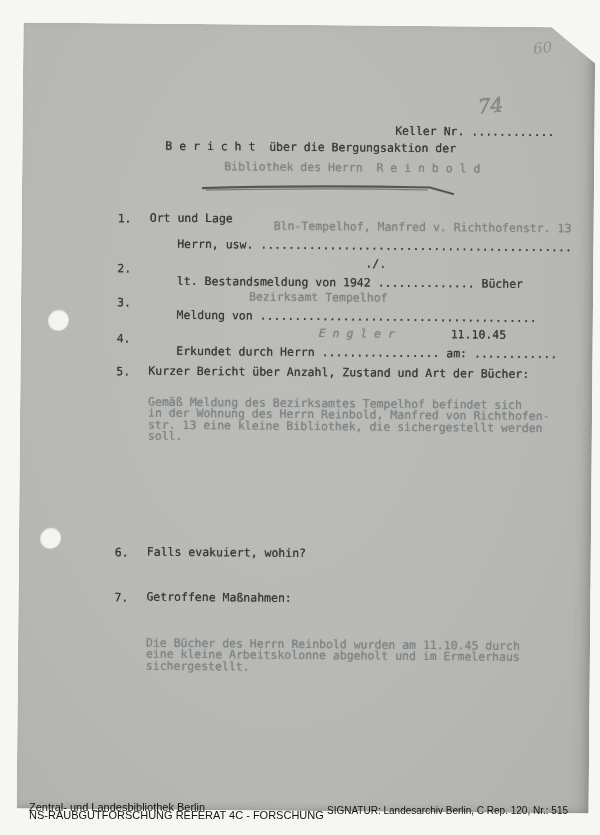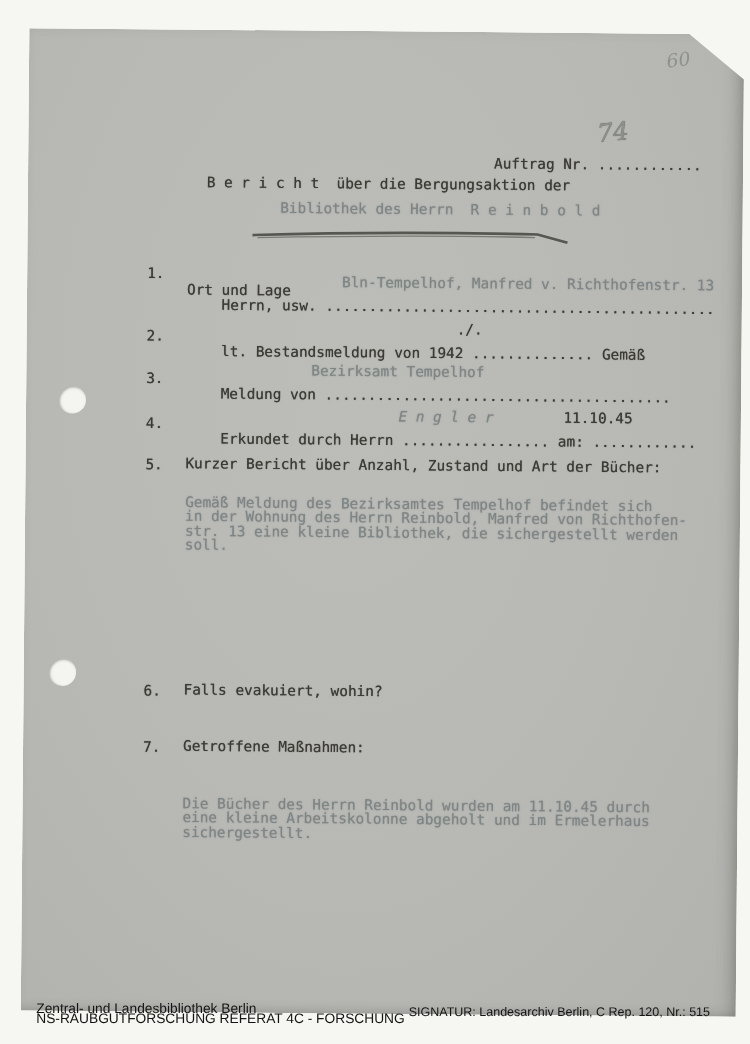--- a/index.html
+++ b/index.html
@@ -59,41 +59,41 @@
 <body>
 
 <div class="paper">
 
   <div class="hole h1"></div>
   <div class="hole h2"></div>
 
   <div class="pencil" style="left:510px;top:12px;font-size:15px;transform:rotate(-7deg);">60</div>
 
   <div class="tline ink" style="left:345px;top:86px;">
-    <span>Auftrag Nr. </span><span>............</span>
+    <span>Keller Nr. </span><span>............</span>
     <span class="pencil" style="left:110px;top:-13px;font-size:20px;transform:rotate(-6deg);">74</span>
   </div>
 
   <div class="tline ink sperr" style="left:143px;top:116px;">B e r i c h t  über die Bergungsaktion der</div>
   <div class="tline carbon sperr" style="left:202px;top:136px;">Bibliothek des Herrn  R e i n b o l d</div>
   <svg class="underline-svg" width="262" height="16">
     <path d="M4 8 C 70 5.5, 160 4.5, 232 5.5 L256 12" stroke="#45453e" stroke-width="2.1" fill="none" opacity="0.85"></path>
     <path d="M8 10 C 80 8, 170 7, 230 8" stroke="#45453e" stroke-width="1.1" fill="none" opacity="0.55"></path>
   </svg>
 
   <span class="num ink" style="top:188px;">1.</span>
-  <div class="tline ink" style="left:128px;top:202px;">Ort und Lage</div>
+  <div class="tline ink" style="left:128px;top:188px;">Ort und Lage</div>
   <div class="tline ink" style="left:128px;top:201px;">
     <span>Herrn, usw. </span><span>.............................................</span>
     <span class="ins carbon" style="left:124px;top:-6px;">Bln-Tempelhof, Manfred v. Richthofenstr. 13</span>
   </div>
 
   <span class="num ink" style="top:238px;">2.</span>
   <div class="tline ink" style="left:128px;top:238px;">
-    <span>lt. Bestandsmeldung von 1942 </span><span>..............</span><span> Gemäß</span>
+    <span>lt. Bestandsmeldung von 1942 </span><span>..............</span><span> Bücher</span>
     <span class="ins ink" style="left:216px;top:-6px;">./.</span>
   </div>
 
   <span class="num ink" style="top:272px;">3.</span>
   <div class="tline ink" style="left:128px;top:272px;">
     <span>Meldung von </span><span>........................................</span>
     <span class="ins carbon" style="left:100px;top:-6px;">Bezirksamt Tempelhof</span>
   </div>
 
   <span class="num ink" style="top:308px;">4.</span>

